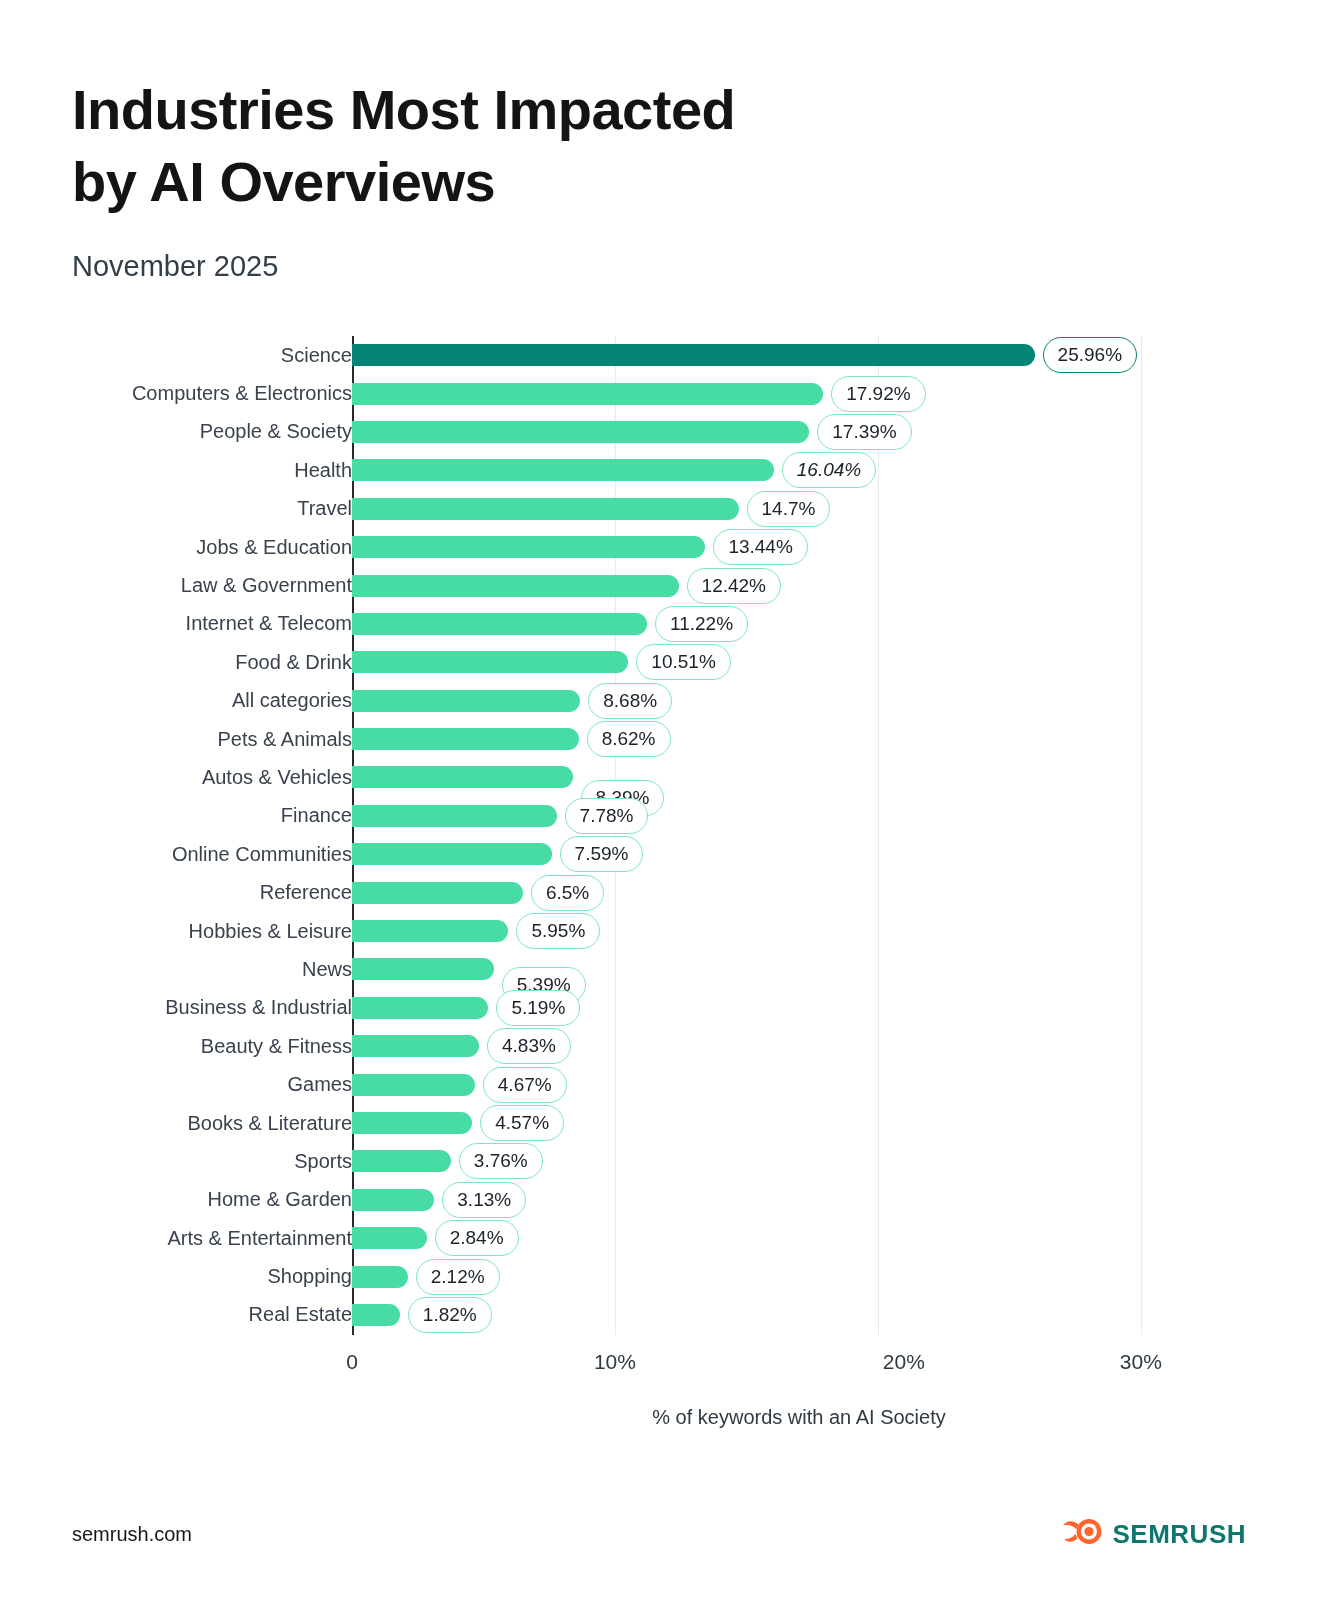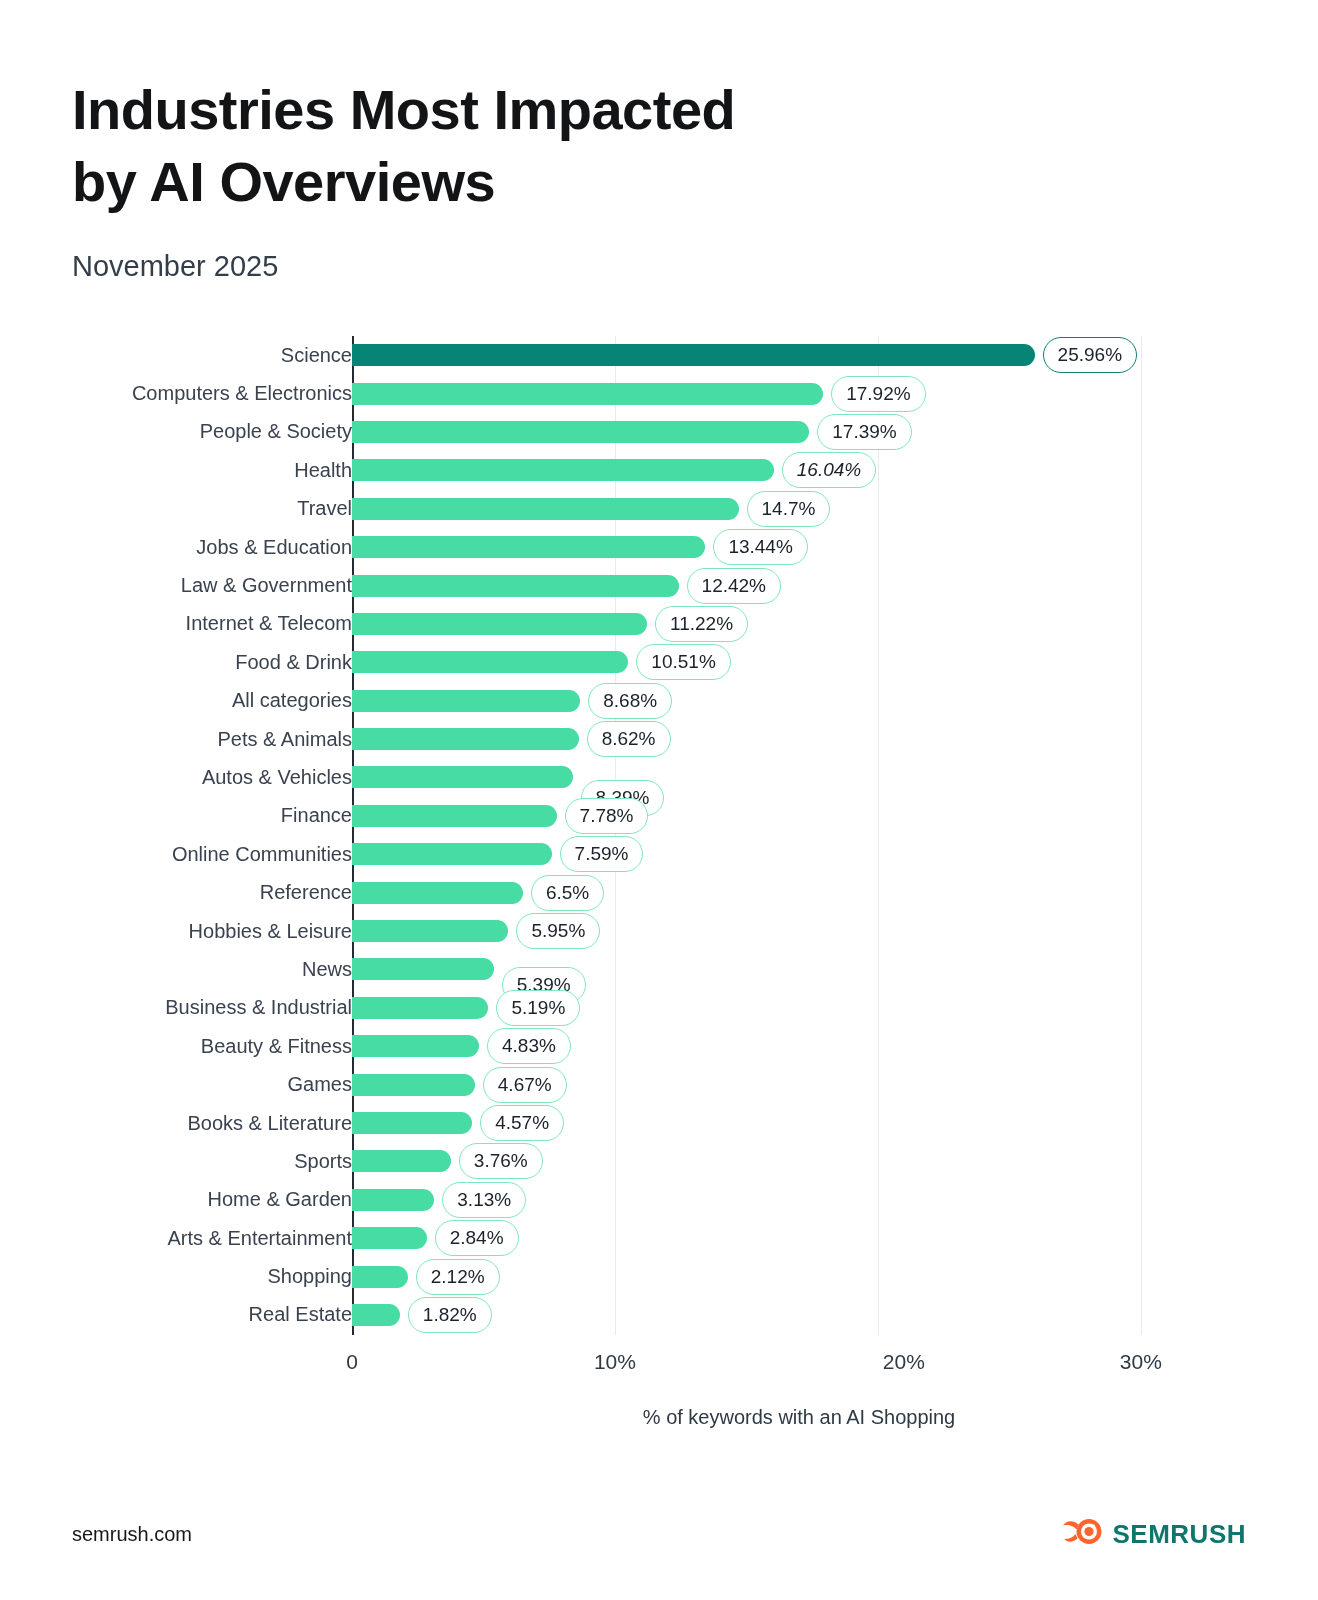--- a/index.html
+++ b/index.html
@@ -244,21 +244,21 @@
             <span class="pill" style="border-color: rgb(126, 232, 188);">1.82%</span>
           </div>
         </div>
       </div>
     <div class="ticks">
         <span class="tick" style="left: 0%;">0</span>
         <span class="tick" style="left: 29.4118%;">10%</span>
         <span class="tick" style="left: 58.8235%; margin-left: 26px;">20%</span>
         <span class="tick" style="left: 88.2353%;">30%</span>
       </div>
-    <div class="axis-caption">% of keywords with an AI Shopping</div>
+    <div class="axis-caption">% of keywords with an AI Society</div>
   </div>
 
   <div class="footer">
     <div class="site">semrush.com</div>
     <div class="brand">
       <span>
         <svg width="42" height="32" viewBox="0 0 42 32">
           <path d="M16.5 8.5 C10.5 3.5 4.5 4.5 1 9.5 C6.5 8.2 11.5 10 14.5 13.5 Z" fill="#ff642d"></path>
           <path d="M15.5 22.5 C10.5 27 5 26.5 2.5 23 C7.5 23 11 21.5 13.5 18 Z" fill="#ff642d"></path>
           <circle cx="27" cy="15.5" r="12.5" fill="#ff642d"></circle>

